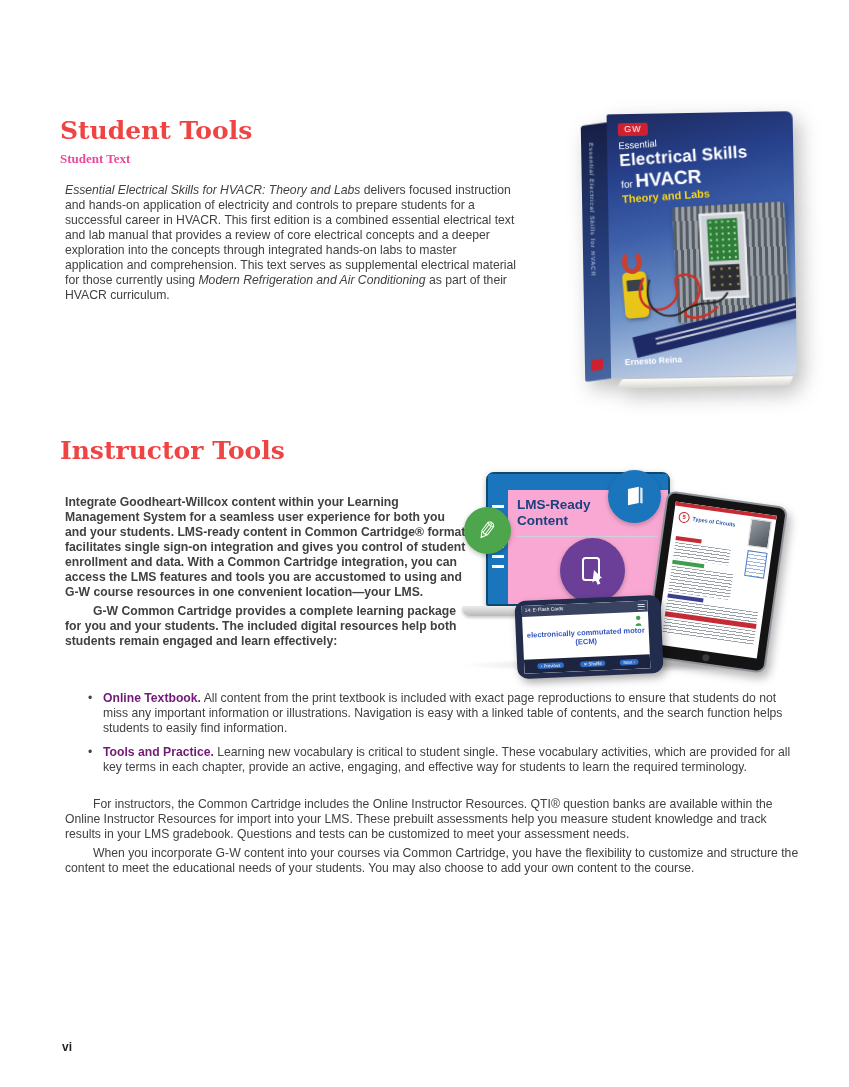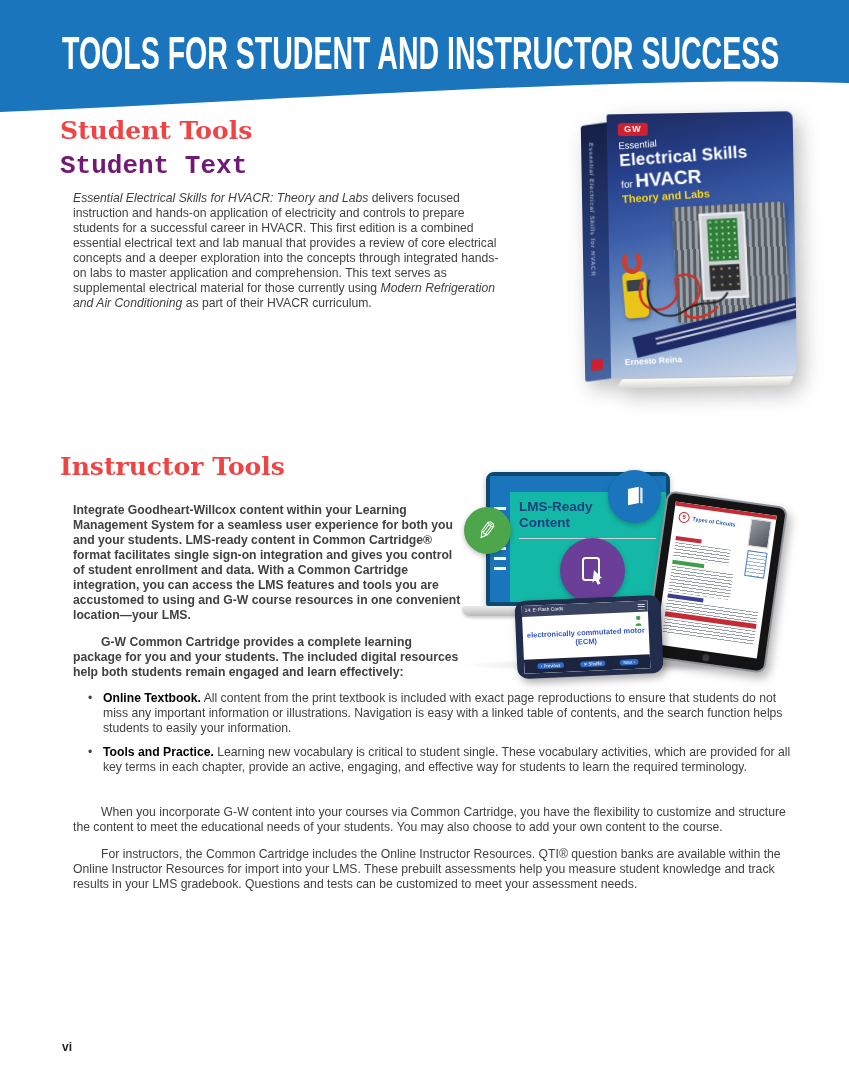--- a/index.html
+++ b/index.html
@@ -10,42 +10,42 @@
   .banner { position:absolute; left:0; top:0; width:849px; height:115px; }
   .banner svg { position:absolute; left:0; top:0; }
   .banner-title {
     position:absolute; left:62px; top:26px; white-space:nowrap;
     font-family:"Liberation Sans", sans-serif; font-weight:700; font-size:46px;
     color:#fff; letter-spacing:0px; transform:scaleX(0.62); transform-origin:left center;
   }
 
   
   .h-main { position:absolute; font-family:"DejaVu Serif", serif; font-weight:700; font-size:25px; color:#ef4444; }
-  .h-sub  { position:absolute; font-family:Liberation Mono, monospace; font-weight:700; font-size:26px; color:#701a75; }
+  .h-sub  { position:absolute; font-family:Liberation Serif, serif; font-weight:700; font-size:13px; color:#ec4899; }
   .body-text { position:absolute; font-size:12.2px; line-height:15px; color:#414042; }
-  .body-text p { margin:12px; }
+  .body-text p { margin:4px; }
   .indent { text-indent:28px; }
 
   
   .bullets { position:absolute; left:86px; top:691px; width:716px; list-style:none; }
   .bullets li { position:relative; padding-left:17px; font-size:12.2px; line-height:15px; color:#414042; margin-bottom:9px; }
   .bullets li::before { content:"•"; position:absolute; left:2px; top:0; color:#414042; }
-  .bullets b { color:#000000; }
+  .bullets b { color:#701a75; }
 
   
   .page-num { position:absolute; left:62px; top:1040px; font-size:12px; font-weight:700; color:#231f20; }
 
   
   .book { position:absolute; left:583px; top:113px; width:212px; height:280px; transform:rotate(-1deg); filter:drop-shadow(6px 8px 10px rgba(60,60,60,.35)); }
   .spine { position:absolute; left:0; top:8px; width:26px; height:256px; background:linear-gradient(180deg,#161f46 0%, #27407e 55%, #47659f 100%); transform:skewY(-7deg); transform-origin:right top; border-radius:3px 0 0 3px; }
   .spine-text { position:absolute; left:7px; top:18px; writing-mode:vertical-rl; font-size:6px; font-style:italic; color:#c9d4ea; letter-spacing:1px; }
   .spine-logo { position:absolute; left:6px; bottom:10px; width:12px; height:11px; background:#cf2030; border-radius:2px; }
   .cover { position:absolute; left:26px; top:0; width:186px; height:264px; border-radius:2px 7px 7px 2px;
     background:linear-gradient(168deg,#1d2a5e 0%, #27418c 22%, #3c5ea9 42%, #6f93c8 68%, #a9bedd 85%, #cdd8ea 100%); overflow:hidden; }
-  .gw-logo { position:absolute; left:11px; top:9px; width:30px; height:13px; background:#cf2030; border-radius:3px; color:#fff; font-weight:700; font-size:9px; text-align:center; line-height:13px; letter-spacing:1px; }
+  .gw-logo { position:absolute; left:11px; top:9px; width:30px; height:13px; background:#cf2030; border-radius:3px; color:#fff; font-weight:400; font-size:9px; text-align:center; line-height:13px; letter-spacing:1px; }
   .bk-text { position:absolute; left:11px; top:26px; transform:rotate(-3deg); transform-origin:left top; color:#fff; }
   .bk-kicker { font-size:9.5px; }
   .bk-title1 { font-size:17px; font-weight:700; letter-spacing:.2px; }
   .bk-title2 { font-size:19px; font-weight:700; }
   .bk-title2 .small { font-size:10px; font-weight:400; }
   .bk-sub { font-size:11px; font-weight:700; color:#f7d515; }
   .photo { position:absolute; right:8px; top:92px; width:112px; height:116px; transform:rotate(-2deg);
     background:repeating-linear-gradient(90deg,#565c64 0 3px,#9ba1a9 3px 6px); border-radius:3px; box-shadow:2px 3px 6px rgba(0,0,0,.35); }
   .photo .panel { position:absolute; left:26px; top:8px; width:46px; height:86px; background:#cfd3d8; border:2px solid #eceff2; }
   .photo .pcb { position:absolute; left:6px; top:4px; width:30px; height:42px; background:#2f7d39; background-image:radial-gradient(#9fe0a4 1px, transparent 1.2px); background-size:6px 6px; }
@@ -56,21 +56,21 @@
   .leads { position:absolute; left:0; bottom:0; }
   .bk-band { position:absolute; right:-16px; bottom:40px; width:180px; height:21px; background:#1d2a66; transform:rotate(-13deg); }
   .bk-band i { position:absolute; left:22px; right:14px; height:2px; background:rgba(255,255,255,.75); }
   .bk-band i:nth-child(1){ top:6px; } .bk-band i:nth-child(2){ top:11px; }
   .bk-author { position:absolute; left:14px; bottom:12px; font-size:8.5px; font-weight:700; color:#fff; transform:rotate(-2deg); }
   .pages-edge { position:absolute; left:34px; bottom:6px; width:172px; height:9px; background:linear-gradient(#fdfdfb,#d9d8d2); transform:skewX(-30deg); border-radius:2px; }
 
   
   .illus { position:absolute; left:450px; top:458px; width:360px; height:222px; }
   .illus .ground { position:absolute; left:10px; top:200px; width:320px; height:14px; background:radial-gradient(ellipse at center, rgba(120,120,120,.35), transparent 70%); }
-  .lap-screen { position:absolute; left:36px; top:14px; width:184px; height:134px; background:#14b8a6; border:4px solid #0c4a6e; border-radius:8px 8px 2px 2px; box-shadow:0 2px 6px rgba(0,0,0,.25); }
+  .lap-screen { position:absolute; left:36px; top:14px; width:184px; height:134px; background:#f9a8d4; border:2px solid #0c4a6e; border-radius:8px 8px 2px 2px; box-shadow:0 2px 6px rgba(0,0,0,.25); }
   .lap-head { position:absolute; left:0; top:0; right:0; height:16px; background:#1b75bc; }
   .lap-side { position:absolute; left:0; top:16px; width:20px; bottom:0; background:#1b75bc;
     background-image:repeating-linear-gradient(180deg, rgba(255,255,255,0) 0 7px, #fff 7px 10px);
     background-size:12px 72px; background-position:4px 8px; background-repeat:no-repeat; }
   .lap-label { position:absolute; left:29px; top:23px; width:104px; font-weight:700; font-size:13.5px; line-height:15.5px; color:#1c3f7d; }
   .lap-rule { position:absolute; left:29px; top:62px; right:10px; height:1px; background:#ccd2da; }
   .lap-base { position:absolute; left:12px; top:148px; width:232px; height:10px; background:linear-gradient(#ececec,#b9b9b9); border-radius:2px 2px 8px 8px; box-shadow:0 2px 3px rgba(0,0,0,.2); }
   .lap-base::after { content:""; position:absolute; left:96px; top:0; width:40px; height:3px; background:#a9a9a9; border-radius:0 0 4px 4px; }
 
   .circle { position:absolute; border-radius:50%; display:flex; align-items:center; justify-content:center; box-shadow:0 2px 5px rgba(0,0,0,.25); }
@@ -100,26 +100,20 @@
   .ph-card .txt { position:absolute; left:0; right:0; top:14px; text-align:center; font-size:7.5px; line-height:9px; font-weight:700; color:#3356c0; }
   .ph-icon { position:absolute; right:5px; top:3px; }
   .ph-foot { position:absolute; left:0; right:0; bottom:0; height:14px; background:#1c2440; display:flex; align-items:center; justify-content:center; gap:6px; }
   .ph-btn { height:8px; background:#2e6bc4; border-radius:5px; color:#fff; font-size:6px; line-height:8px; padding:0 5px; transform:scale(.72); transform-origin:center; white-space:nowrap; }
 </style>
 </head>
 <body>
 
 <div class="page">
 
-  <header class="banner">
-    <svg width="849" height="115" viewBox="0 0 849 115" aria-hidden="true">
-      <path d="M0,0 H849 V83 C640,75 310,99 0,112 Z" fill="#1b75bc"></path>
-    </svg>
-    <div class="banner-title">TOOLS FOR STUDENT AND INSTRUCTOR SUCCESS</div>
-  </header>
 
   <h2 class="h-main" style="left:60px; top:116px;">Student Tools</h2>
   <h3 class="h-sub" style="left:60px; top:151px;">Student Text</h3>
 
   <div class="body-text" style="left:61px; top:179px; width:460px;">
     <p>
       <i>Essential Electrical Skills for HVACR: Theory and Labs</i><span> delivers focused instruction and hands-on application of electricity and controls to prepare students for a successful career in HVACR. This first edition is a combined essential electrical text and lab manual that provides a review of core electrical concepts and a deeper exploration into the concepts through integrated hands-on labs to master application and comprehension. This text serves as supplemental electrical material for those currently using </span><i>Modern Refrigeration and Air Conditioning</i><span> as part of their HVACR curriculum.</span>
     </p>
   </div>
 
@@ -152,21 +146,21 @@
       </svg>
       <div class="bk-band">
           <i></i>
           <i></i>
         </div>
       <div class="bk-author">Ernesto Reina</div>
     </div>
     <div class="pages-edge"></div>
   </div>
 
-  <h2 class="h-main" style="left:60px; top:452px;text-align:right;">Instructor Tools</h2>
+  <h2 class="h-main" style="left:60px; top:436px;text-align:right;">Instructor Tools</h2>
 
   <div class="body-text" style="left:61px; top:491px; width:412px;font-weight:bold;">
     <p>Integrate Goodheart-Willcox content within your Learning Management System for a seamless user experience for both you and your students. LMS-ready content in Common Cartridge® format facilitates single sign-on integration and gives you control of student enrollment and data. With a Common Cartridge integration, you can access the LMS features and tools you are accustomed to using and G-W course resources in one convenient location—your LMS.</p>
     <p class="indent">G-W Common Cartridge provides a complete learning package for you and your students. The included digital resources help both students remain engaged and learn effectively:</p>
   </div>
 
   <div class="illus">
     <div class="ground"></div>
 
     <div class="lap-screen">
@@ -236,24 +230,24 @@
         <div class="ph-foot">
           <span class="ph-btn">‹ <span>Previous</span></span>
           <span class="ph-btn">✕ <span>Shuffle</span></span>
           <span class="ph-btn"><span>Next</span> ›</span>
         </div>
       </div>
     </div>
   </div>
 
   <ul class="bullets">
-    <li><b>Online Textbook.</b><span> All content from the print textbook is included with exact page reproductions to ensure that students do not miss any important information or illustrations. Navigation is easy with a linked table of contents, and the search function helps students to easily your information.</span></li>
+    <li><b>Online Textbook.</b><span> All content from the print textbook is included with exact page reproductions to ensure that students do not miss any important information or illustrations. Navigation is easy with a linked table of contents, and the search function helps students to easily find information.</span></li>
     <li><b>Tools and Practice.</b><span> Learning new vocabulary is critical to student single. These vocabulary activities, which are provided for all key terms in each chapter, provide an active, engaging, and effective way for students to learn the required terminology.</span></li>
   </ul>
 
   <div class="body-text" style="left:61px; top:793px; width:742px;">
+    <p class="indent">For instructors, the Common Cartridge includes the Online Instructor Resources. QTI® question banks are available within the Online Instructor Resources for import into your LMS. These prebuilt assessments help you measure student knowledge and track results in your LMS gradebook. Questions and tests can be customized to meet your assessment needs.</p>
     <p class="indent">When you incorporate G-W content into your courses via Common Cartridge, you have the flexibility to customize and structure the content to meet the educational needs of your students. You may also choose to add your own content to the course.</p>
-    <p class="indent">For instructors, the Common Cartridge includes the Online Instructor Resources. QTI® question banks are available within the Online Instructor Resources for import into your LMS. These prebuilt assessments help you measure student knowledge and track results in your LMS gradebook. Questions and tests can be customized to meet your assessment needs.</p>
   </div>
 
   <div class="page-num">vi</div>
 
 </div>
 
 </body></html>

